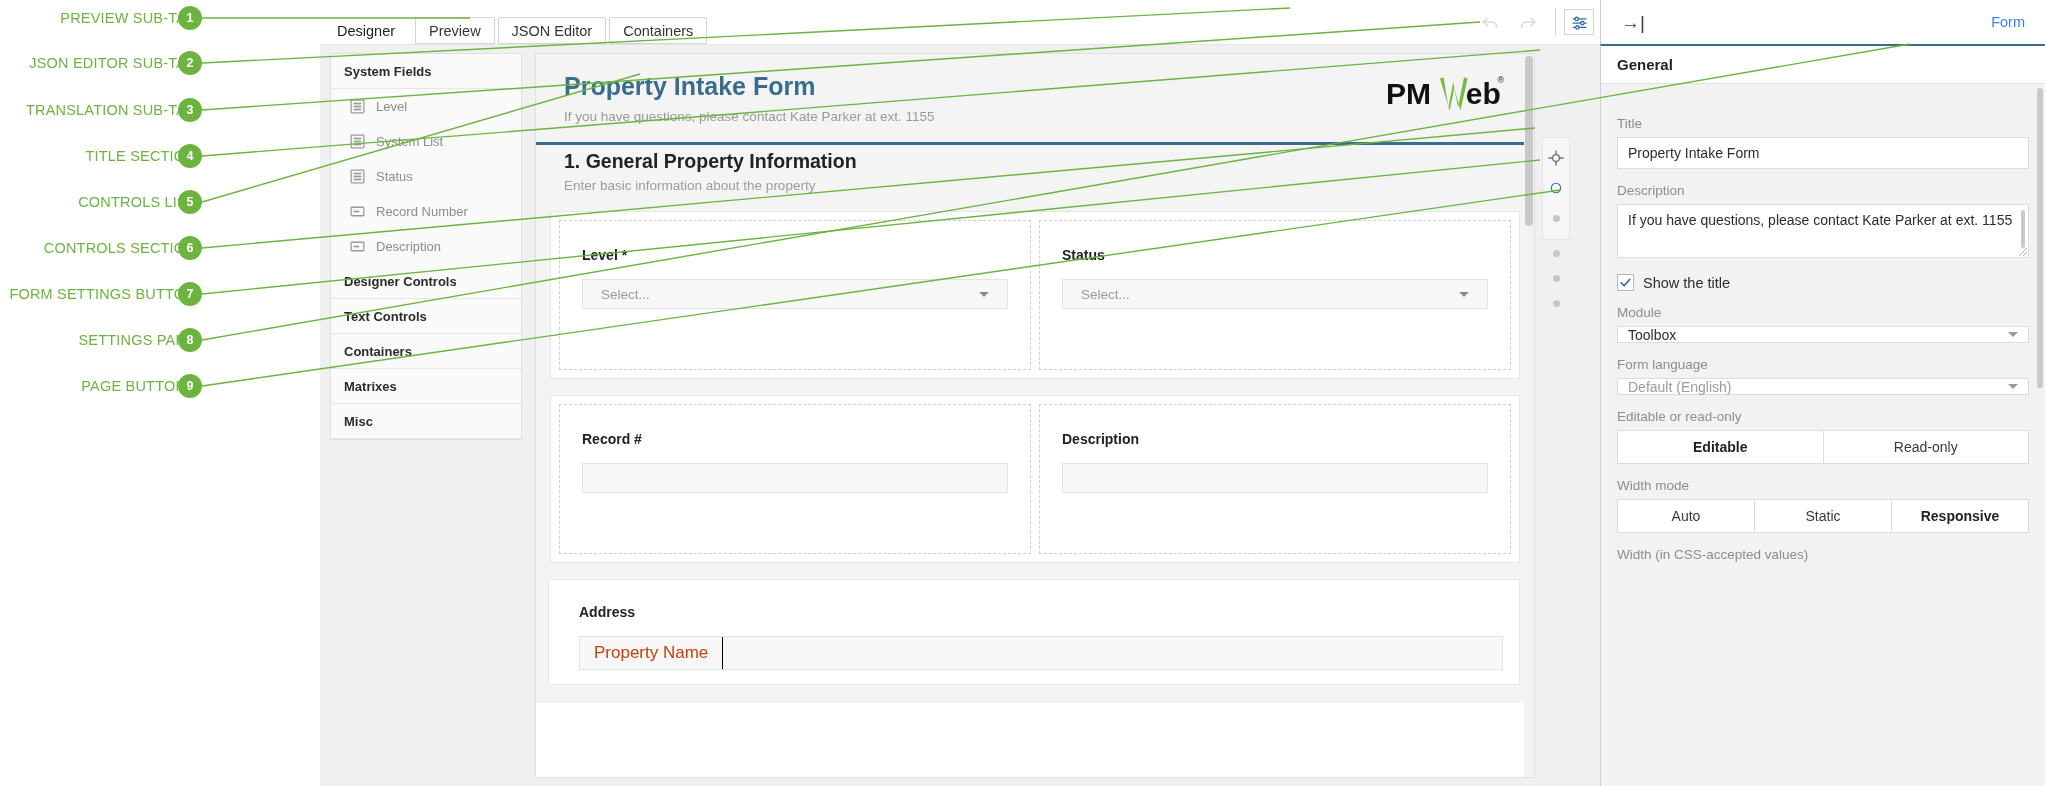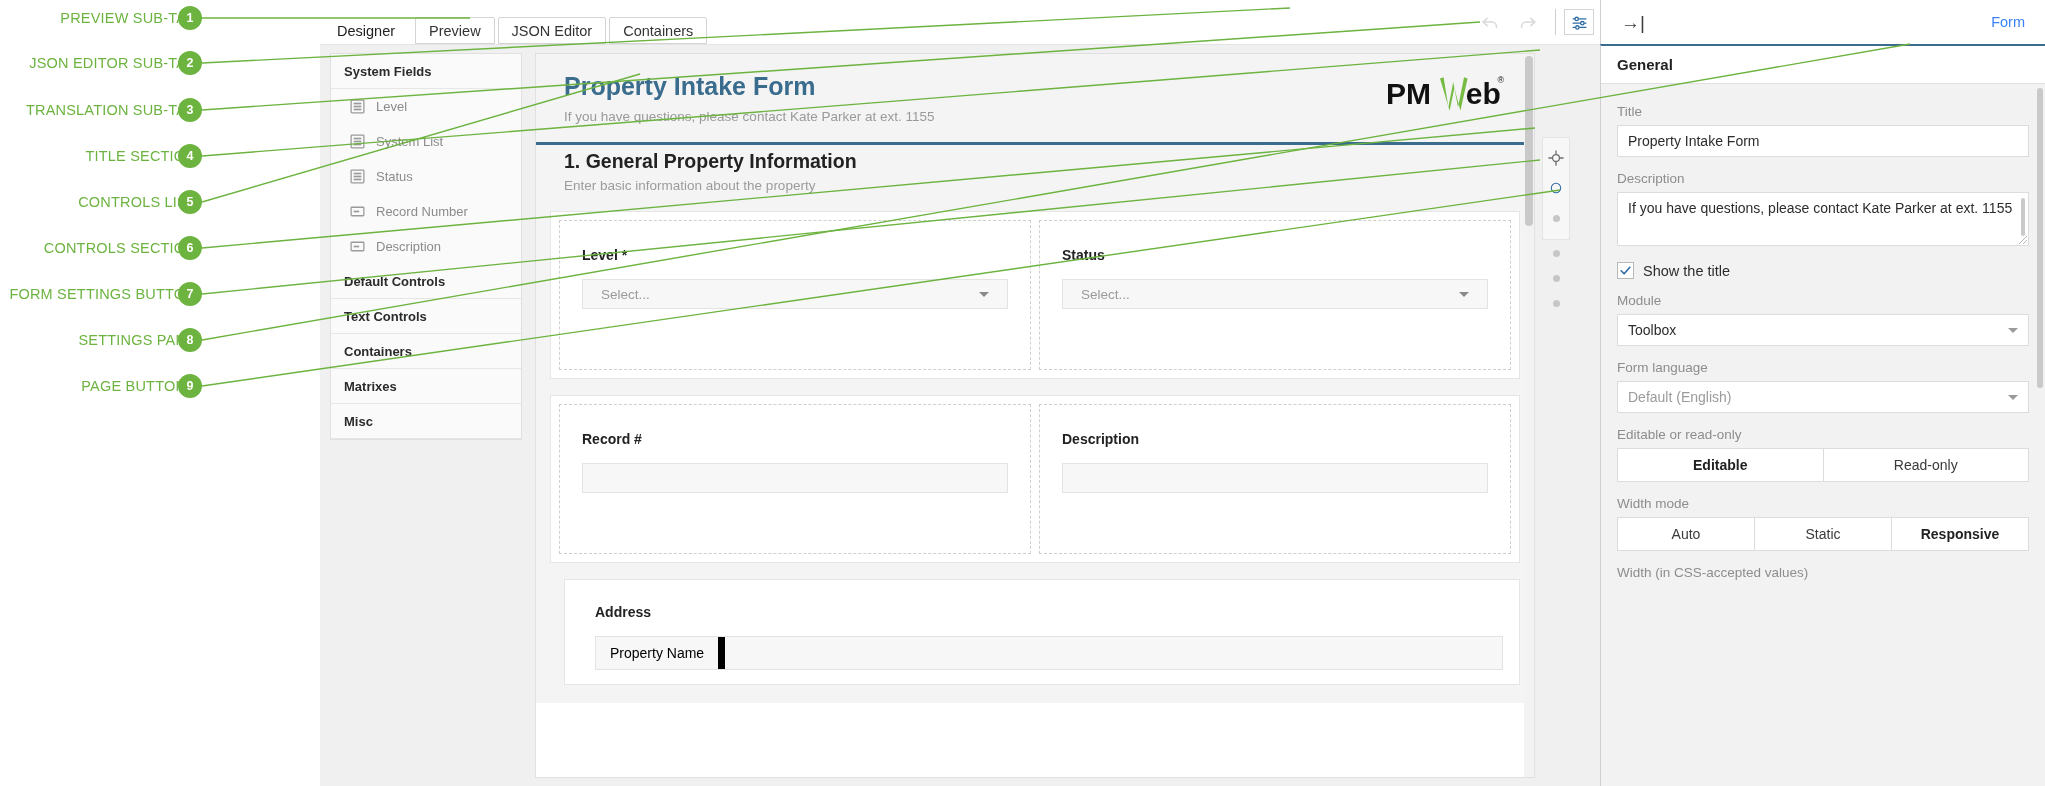--- a/index.html
+++ b/index.html
@@ -114,24 +114,24 @@
   .select-box {
     height: 30px; background: #f7f7f7; border: 1px solid #e3e3e3;
     display: flex; align-items: center; padding: 0 18px; font-size: 13.5px; color: #9a9a9a;
     cursor: pointer;
   }
   .caret { margin-left: auto; width: 0; height: 0;
     border-left: 5px solid transparent; border-right: 5px solid transparent;
     border-top: 5px solid #8a8a8a; }
   .text-box { height: 30px; background: #f7f7f7; border: 1px solid #e3e3e3; cursor: text; }
 
-  .panel-plain { background:#fff; border:1px solid #e6e6e6; margin: 0 14px 16px 28px; padding: 24px 16px 14px 30px; }
+  .panel-plain { background:#fff; border:1px solid #e6e6e6; margin: 0 14px 16px 12px; padding: 24px 16px 14px 30px; }
   .addr-label { font-size: 14px; font-weight: bold; color:#222; margin-bottom: 16px; }
   .addr-row { background:#f7f7f7; border:1px solid #e3e3e3; height: 34px; display:flex; align-items:center; }
-  .addr-cellname { font-size: 14px; color:#000000; padding: 0 14px; border-right:7px solid #000000; height:100%; display:flex; align-items:center;}
+  .addr-cellname { font-size: 17px; color:#c2410c; padding: 0 14px; border-right:1px solid #000000; height:100%; display:flex; align-items:center;}
 
   
   .mini-toolbar {
     position: absolute; left: 1222px; top: 92px; width: 28px;
     display: flex; flex-direction: column; align-items: center;
     background: #f7f7f7; border: 1px solid #e4e4e4; padding: 8px 0;
   }
   .mini-btn { width: 24px; height: 24px; display:flex; align-items:center; justify-content:center; cursor:pointer; margin-bottom: 6px;}
   .mini-dot { width: 7px; height: 7px; border-radius: 50%; background:#c6c6c6; margin: 9px 0; }
   .mini-dots-outside { position:absolute; left:1222px; top:196px; width:28px; display:flex; flex-direction:column; align-items:center;}
@@ -148,37 +148,37 @@
     background: #f2f2f2; border-left: 1px solid #cfcfcf; border-top: 2px solid #3a6c8e;
     overflow: hidden;
   }
   .sp-header {
     height: 38px; background: #fff; border-bottom: 1px solid #e0e0e0;
     display: flex; align-items: center; padding: 0 16px;
     font-size: 15px; font-weight: bold; color: #222;
   }
   .sp-body { padding: 16px 16px 0 16px; }
   .sp-label { font-size: 13.5px; color: #8d8d8d; margin: 14px 0 6px 0; }
-  .sp-label:first-child { margin-top: 4px; }
+  .sp-label:first-child { margin-top: 16px; }
   .sp-input {
     height: 32px; background: #fff; border: 1px solid #dcdcdc;
     display:flex; align-items:center; padding: 0 10px; font-size: 14px; color: #2c2c2c; cursor: text;
   }
   .sp-textarea {
     height: 54px; background: #fff; border: 1px solid #dcdcdc; padding: 6px 10px;
     font-size: 14px; color:#2c2c2c; line-height: 1.35; position: relative; cursor: text; overflow:hidden;
   }
   .sp-ta-scroll { position:absolute; right:3px; top:5px; width:4px; height:38px; background:#c9c9c9; border-radius:2px;}
   .sp-ta-grip { position:absolute; right:1px; bottom:1px; width:8px; height:8px;
     background: linear-gradient(135deg, transparent 0 45%, #b5b5b5 45% 55%, transparent 55% 70%, #b5b5b5 70% 80%, transparent 80%);}
   .sp-check-row { display:flex; align-items:center; gap: 9px; margin: 16px 0 4px 0; cursor:pointer;}
   .sp-checkbox { width: 17px; height: 17px; border: 1px solid #b8b8b8; background:#fff; display:flex; align-items:center; justify-content:center;}
   .sp-check-label { font-size: 14.5px; color: #2c2c2c; }
   .sp-select {
-    height: 32px; background: #fff; border: 1px solid #dcdcdc;
+    height: 17px; background: #fff; border: 1px solid #dcdcdc;
     display:flex; align-items:center; padding: 0 10px; font-size: 14px; color: #2c2c2c; cursor: pointer;
   }
   .sp-select.muted { color: #9b9b9b; gap: 20px; }
   .sp-caret { margin-left:auto; width:0;height:0;border-left:5px solid transparent;border-right:5px solid transparent;border-top:5px solid #9a9a9a;}
   .btn-group { display:flex; border: 1px solid #dcdcdc; background:#fff; }
   .btn-group > div {
     flex:1 1 0; height: 32px; display:flex; align-items:center; justify-content:center;
     font-size: 14px; color: #3a3a3a; border-right: 1px solid #dcdcdc; cursor: pointer;
   }
   .btn-group > div:last-child { border-right: none; }
@@ -283,21 +283,21 @@
       <div class="cl-item">
         <span class="cl-icon">
           <svg width="17" height="17" viewBox="0 0 20 20" fill="none" stroke="#9a9a9a" stroke-width="1.5">
             <rect x="2.5" y="5" width="15" height="10" rx="1"></rect>
             <line x1="5.5" y1="10" x2="12" y2="10" stroke-width="2"></line>
           </svg>
         </span>
         <span>Description</span>
       </div>
 
-      <div class="cl-group-header">Default Controls</div>
+      <div class="cl-group-header">Designer Controls</div>
       <div class="cl-group-header">Text Controls</div>
       <div class="cl-group-header">Containers</div>
       <div class="cl-group-header">Matrixes</div>
       <div class="cl-group-header">Misc</div>
     </div>
 
     <div class="canvas">
 
       <div class="form-head">
         <div class="pmweb-logo">

